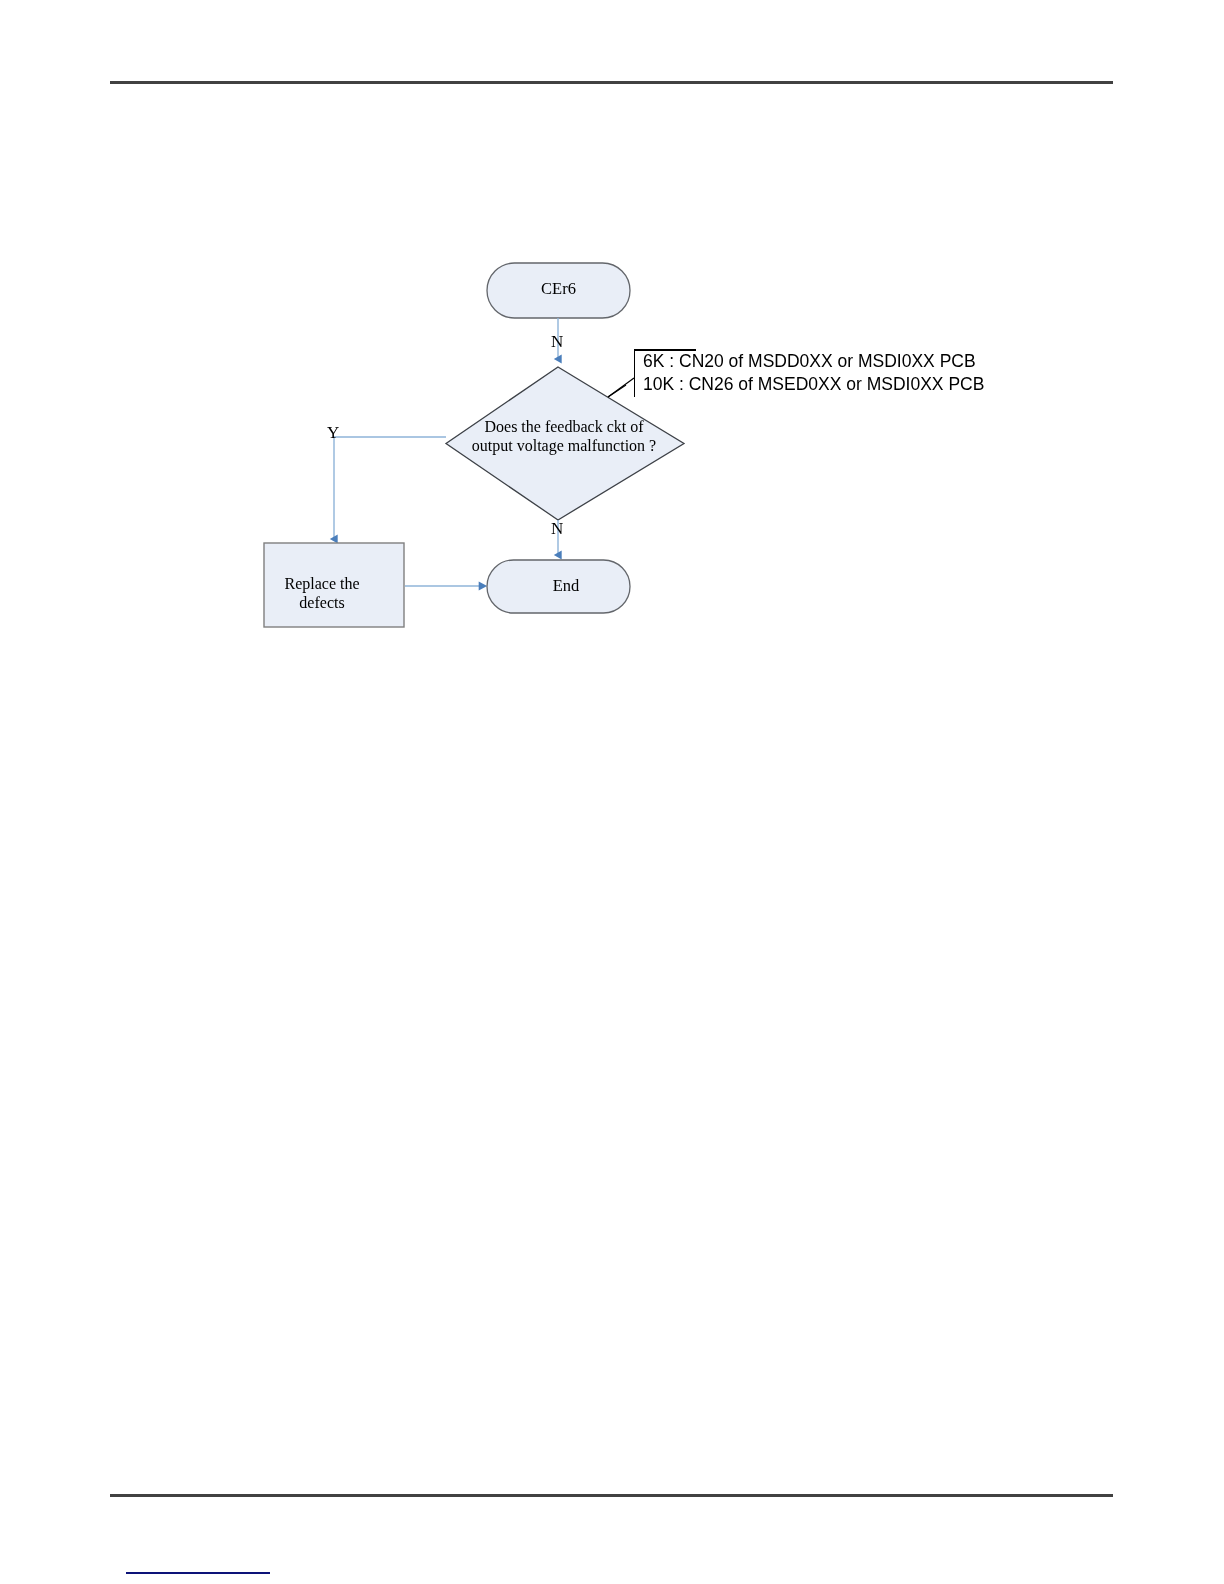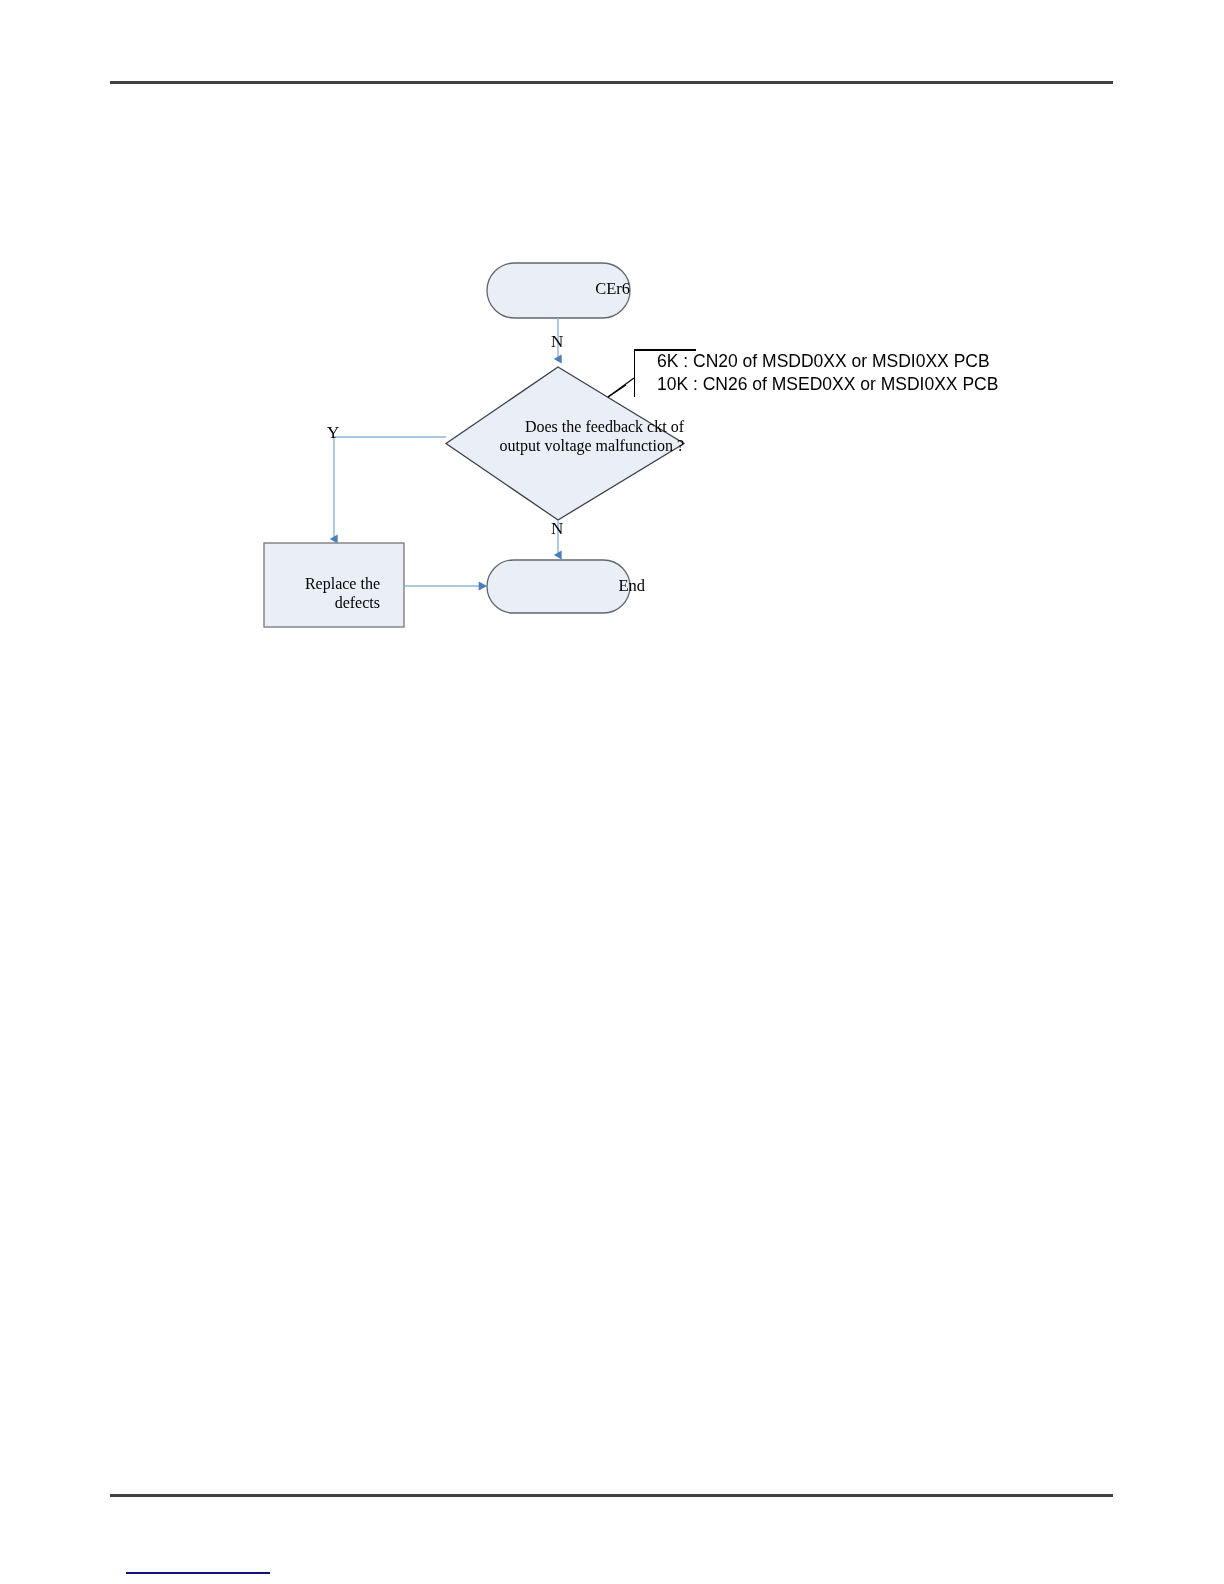--- a/index.html
+++ b/index.html
@@ -12,39 +12,39 @@
   .rule{position:absolute;background:#414141;}
   #header-rule{left:110px;top:81px;width:1003px;height:3px;}
   #footer-rule{left:110px;top:1494px;width:1003px;height:3px;}
   #footnote-rule{position:absolute;left:126px;top:1572px;width:144px;height:2px;background:#0d1378;}
 
   
   #flowchart{position:absolute;left:0;top:0;width:1224px;height:1584px;}
   #flow-svg{position:absolute;left:0;top:0;}
 
   
-  .shape-label{position:absolute;text-align:right;color:#000;
+  .shape-label{position:absolute;text-align:center;color:#000;
                font-family:"Liberation Serif",serif;line-height:1.18;
                white-space:pre-line;pointer-events:none;}
 
   #label-start{left:487px;top:279px;width:143px;font-size:16.5px;}
   #label-decision{left:444px;top:418px;width:240px;font-size:16px;}
   #label-process{left:264px;top:575px;width:116px;font-size:16px;}
   #label-end{left:487px;top:576px;width:158px;font-size:16.5px;}
 
   .edge-label{position:absolute;font-family:"Liberation Serif",serif;
               font-size:17px;color:#000;}
   #label-n1{left:551px;top:332px;}
   #label-n2{left:551px;top:519px;}
   #label-y1{left:327px;top:423px;}
 
   
   #callout-note{position:absolute;left:634px;top:349px;
                 border-left:1.6px solid #000;
-                padding:1px 0 1px 22px;}
+                padding:1px 0 1px 8px;}
   #callout-top-edge{position:absolute;left:634px;top:349px;width:62px;height:1.6px;background:#000;}
   .callout-line{font-family:"Liberation Sans",sans-serif;font-size:17.5px;
                 color:#000;line-height:1.32;white-space:nowrap;}
 </style>
 </head>
 <body>
 
 <div class="page">
 
   <div class="rule" id="header-rule"></div>

